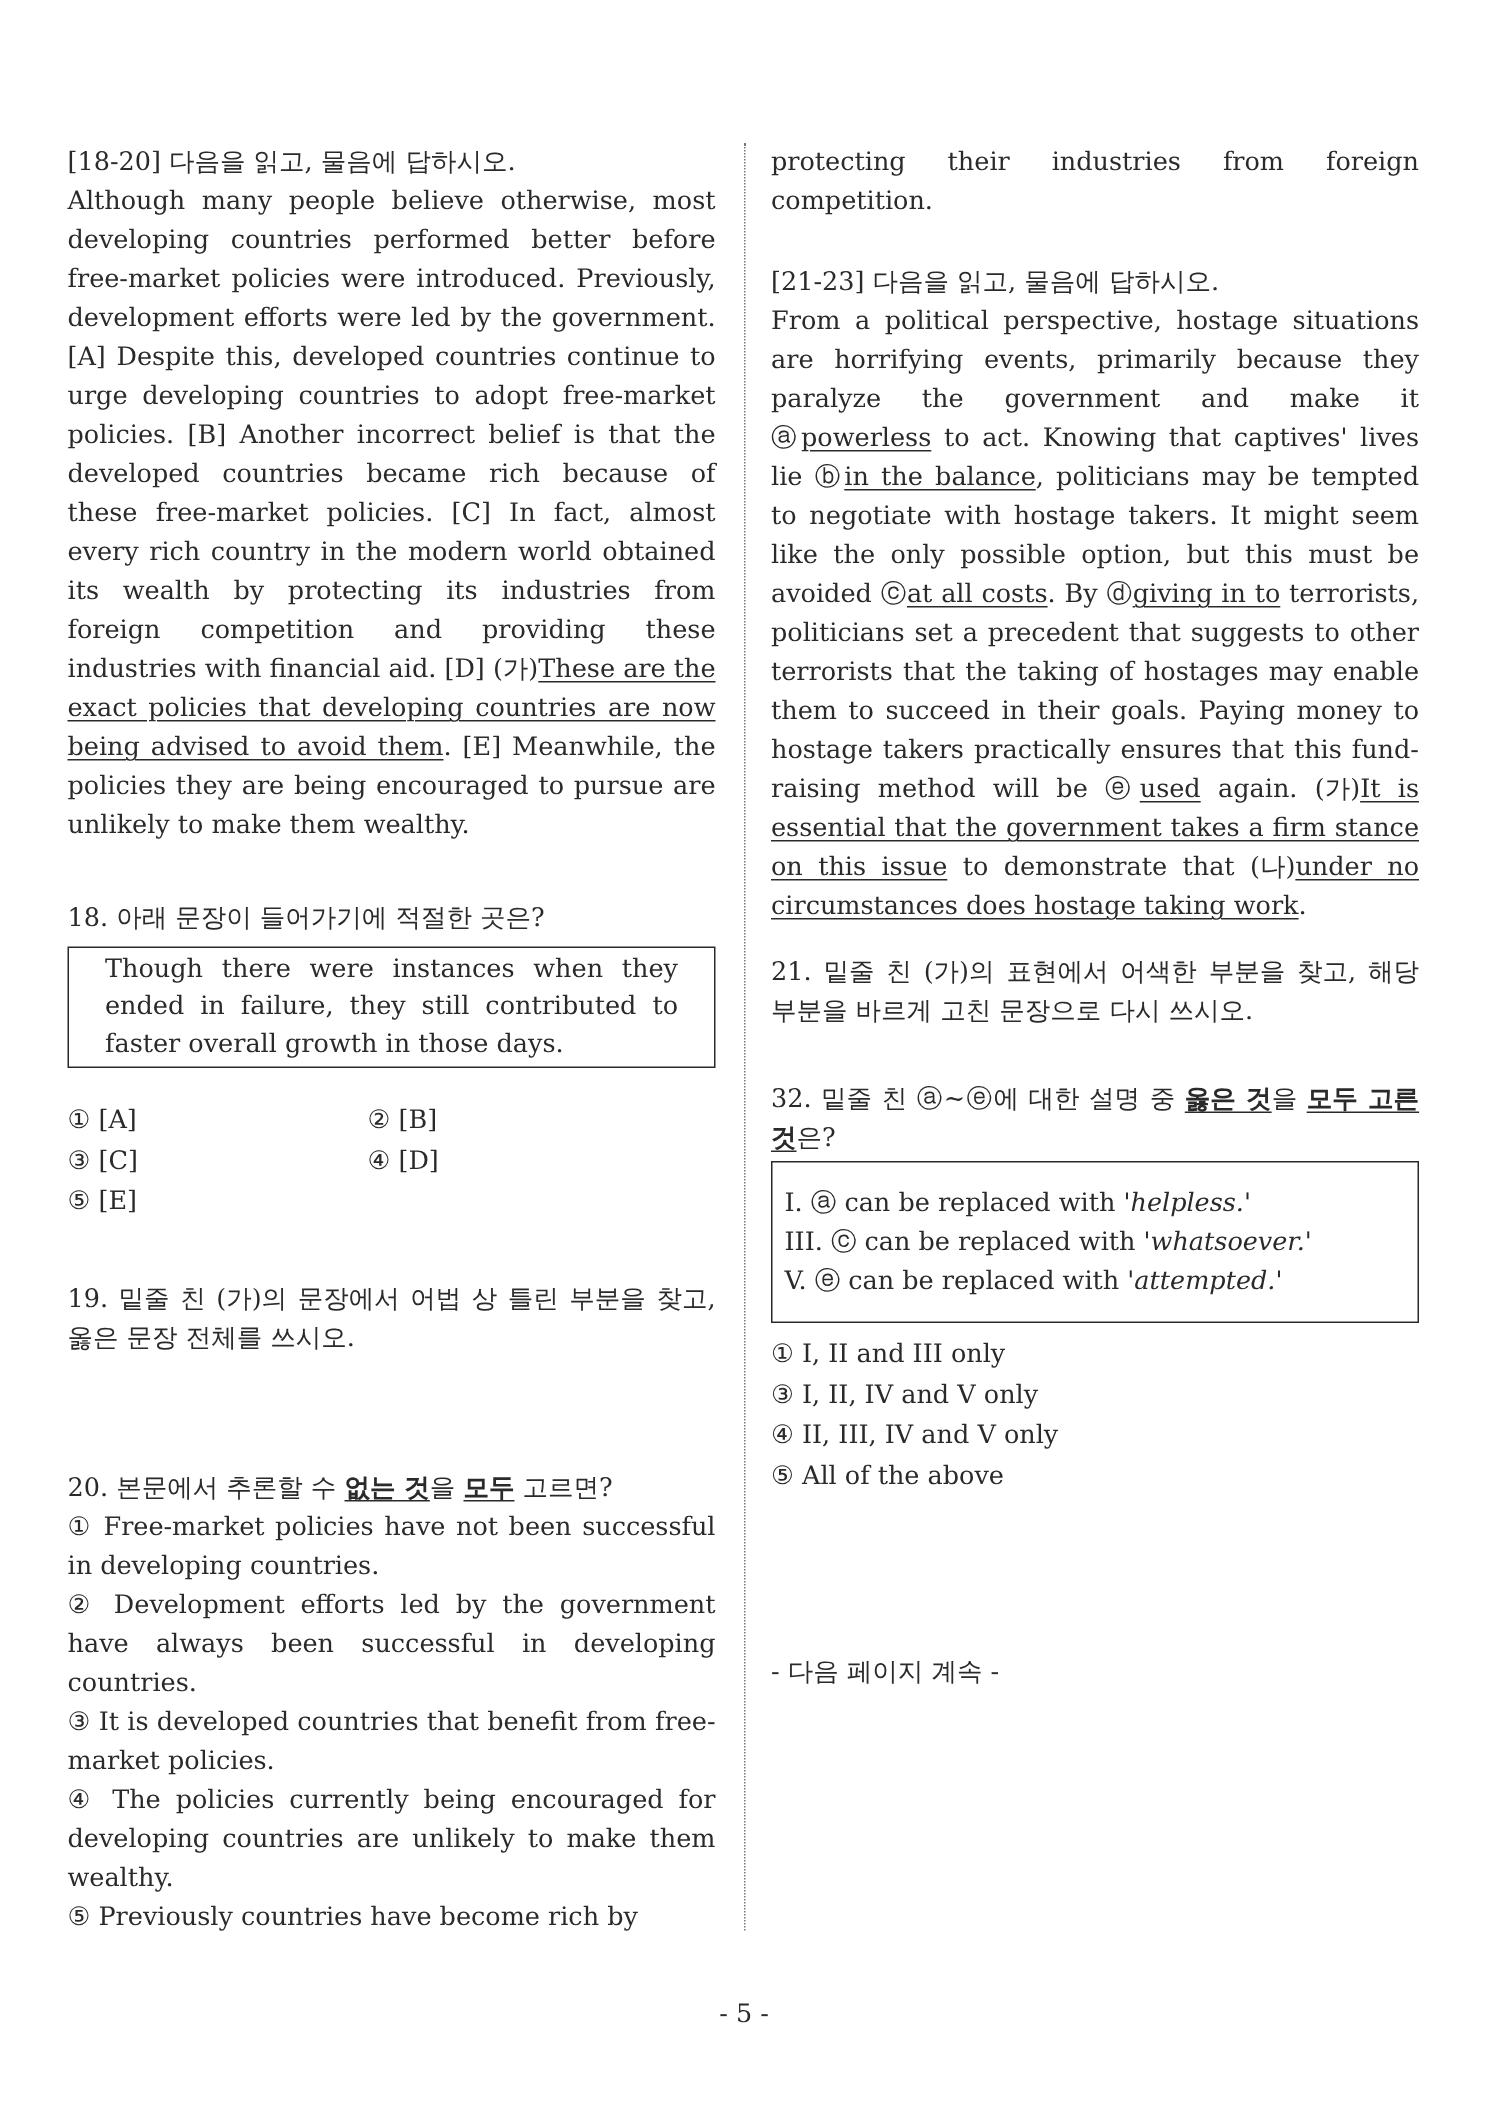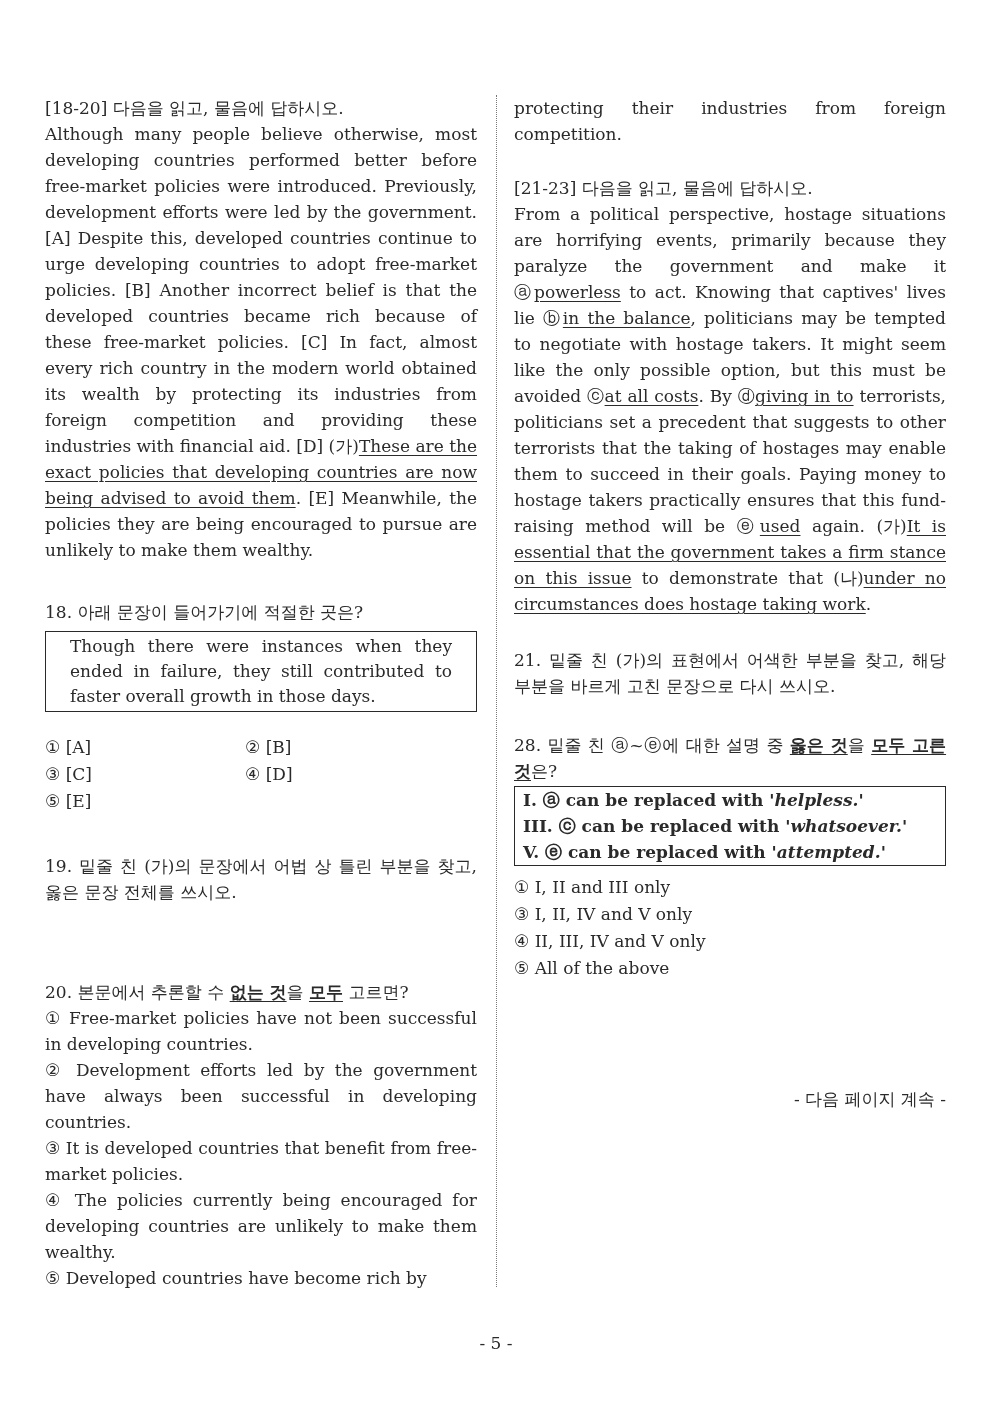--- a/index.html
+++ b/index.html
@@ -34,31 +34,30 @@
     line-height:25px;
   }
   .opt-grid {
     display:grid;
     grid-template-columns:200px 1fr;
     margin-top:22px;
     line-height:27px;
   }
   .q19-title { margin-top:38px; }
   .q20-title { margin-top:74px; }
-  .q21-title { margin-top:30px; }
+  .q21-title { margin-top:18px; }
   .q22-title { margin-top:33px; }
   .info-box {
     border:1.5px solid #2a2a2a;
-    padding:0 8px;
+    padding:14px 8px;
     margin-top:2px;
-    font-weight:bold;
   }
   .opt-list { margin-top:8px; line-height:27px; }
   .opt-list p { text-align:left; }
-  .continue-note { margin-top:104px; text-align:right; }
+  .continue-note { margin-top:104px; text-align:left; }
   .page-footer {
     position:absolute;
     left:0; right:0; top:1330px;
     text-align:center;
   }
   .header-line { text-align:left; }
 </style>
 </head>
 <body>
 
@@ -88,36 +87,36 @@
 
     <p class="q19-title">19. 밑줄 친 (가)의 문장에서 어법 상 틀린 부분을 찾고, 옳은 문장 전체를 쓰시오.</p>
 
     <p class="q20-title"><span>20. 본문에서 추론할 수 </span><span class="u b">없는 것</span><span>을 </span><span class="u b">모두</span><span> 고르면?</span></p>
 
     <div>
       <p>① Free-market policies have not been successful in developing countries.</p>
       <p>② Development efforts led by the government have always been successful in developing countries.</p>
       <p>③ It is developed countries that benefit from free-market policies.</p>
       <p>④ The policies currently being encouraged for developing countries are unlikely to make them wealthy.</p>
-      <p>⑤ Developed countries have become rich by</p>
+      <p>⑤ Previously countries have become rich by</p>
     </div>
 
   </div>
 
   <div class="col col-right">
 
     <p>protecting their industries from foreign competition.</p>
 
     <p class="q-title" style="margin-top:28px;">[21-23] 다음을 읽고, 물음에 답하시오.</p>
 
     <p><span>From a political perspective, hostage situations are horrifying events, primarily because they paralyze the government and make it ⓐ</span><span class="u">powerless</span><span> to act. Knowing that captives' lives lie ⓑ</span><span class="u">in the balance</span><span>, politicians may be tempted to negotiate with hostage takers. It might seem like the only possible option, but this must be avoided ⓒ</span><span class="u">at all costs</span><span>. By ⓓ</span><span class="u">giving in to</span><span> terrorists, politicians set a precedent that suggests to other terrorists that the taking of hostages may enable them to succeed in their goals. Paying money to hostage takers practically ensures that this fund-raising method will be ⓔ</span><span class="u">used</span><span> again. (가)</span><span class="u">It is essential that the government takes a firm stance on this issue</span><span> to demonstrate that (나)</span><span class="u">under no circumstances does hostage taking work</span><span>.</span></p>
 
     <p class="q21-title">21. 밑줄 친 (가)의 표현에서 어색한 부분을 찾고, 해당 부분을 바르게 고친 문장으로 다시 쓰시오.</p>
 
-    <p class="q22-title"><span>28. 밑줄 친 ⓐ~ⓔ에 대한 설명 중 </span><span class="u b">옳은 것</span><span>을 </span><span class="u b">모두 고른 것</span><span>은?</span></p>
+    <p class="q22-title"><span>32. 밑줄 친 ⓐ~ⓔ에 대한 설명 중 </span><span class="u b">옳은 것</span><span>을 </span><span class="u b">모두 고른 것</span><span>은?</span></p>
 
     <div class="info-box">
       <p><span>I. ⓐ can be replaced with '</span><span class="i">helpless.</span><span>'</span></p>
       <p><span>III. ⓒ can be replaced with '</span><span class="i">whatsoever.</span><span>'</span></p>
       <p><span>V. ⓔ can be replaced with '</span><span class="i">attempted.</span><span>'</span></p>
     </div>
 
     <div class="opt-list">
       <p>① I, II and III only</p>
       <p>③ I, II, IV and V only</p>

